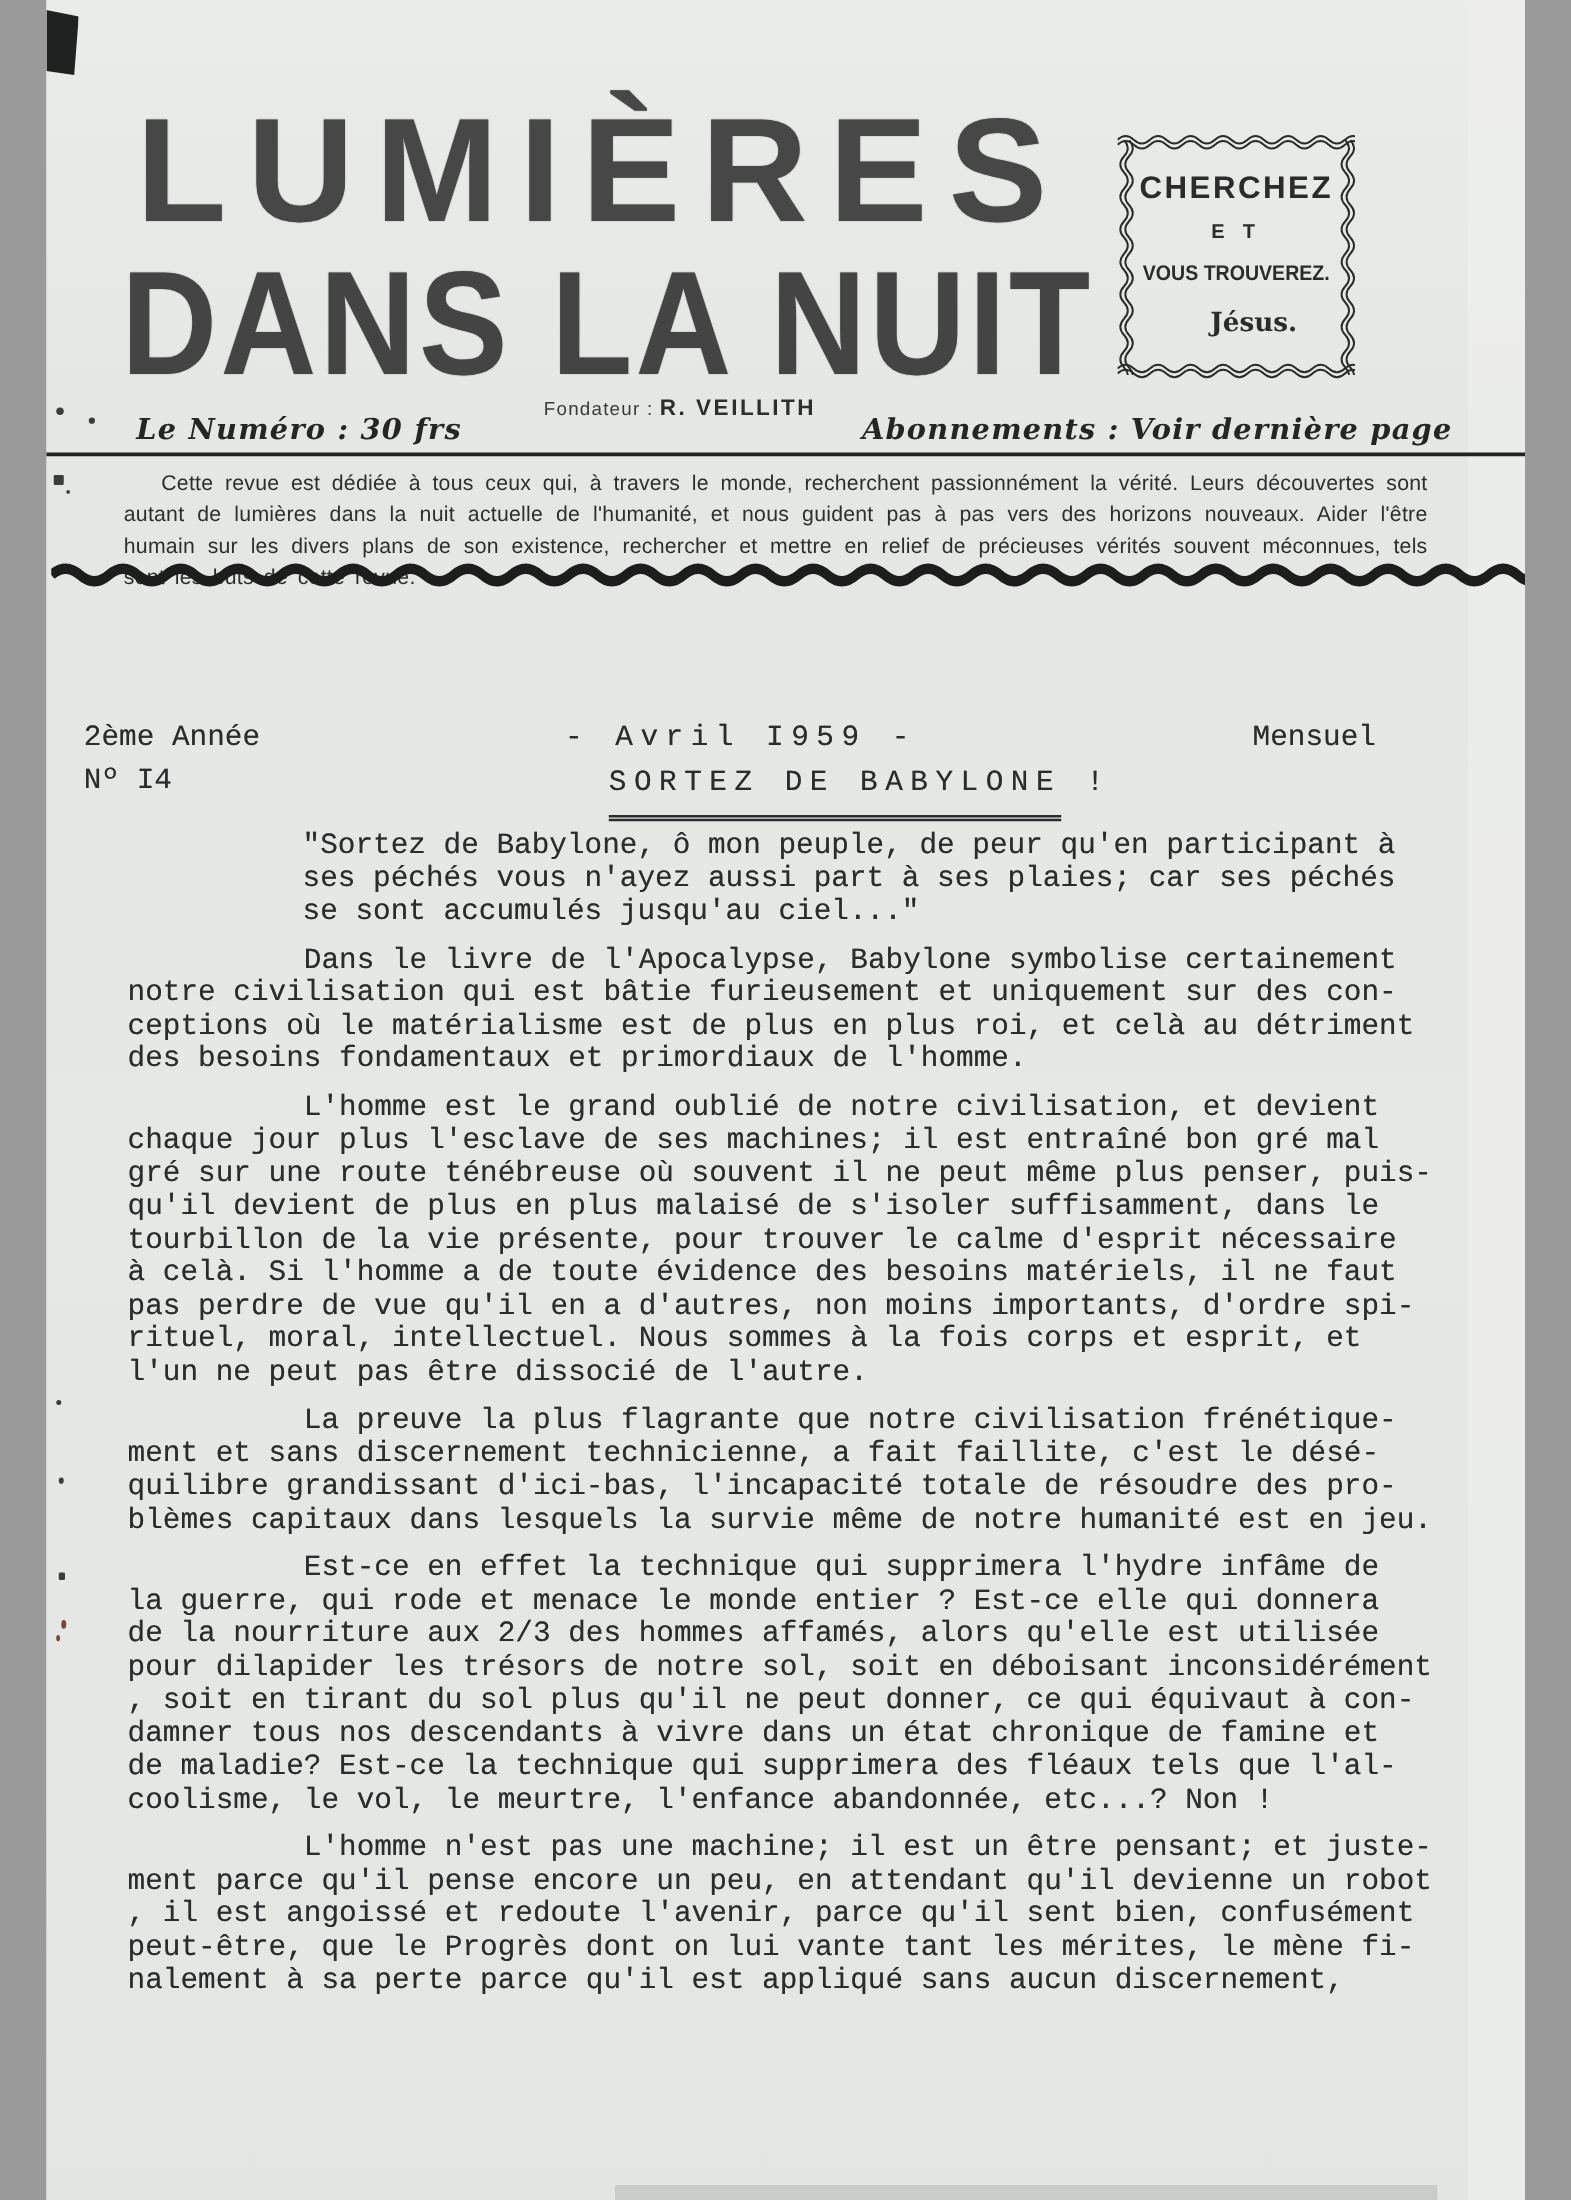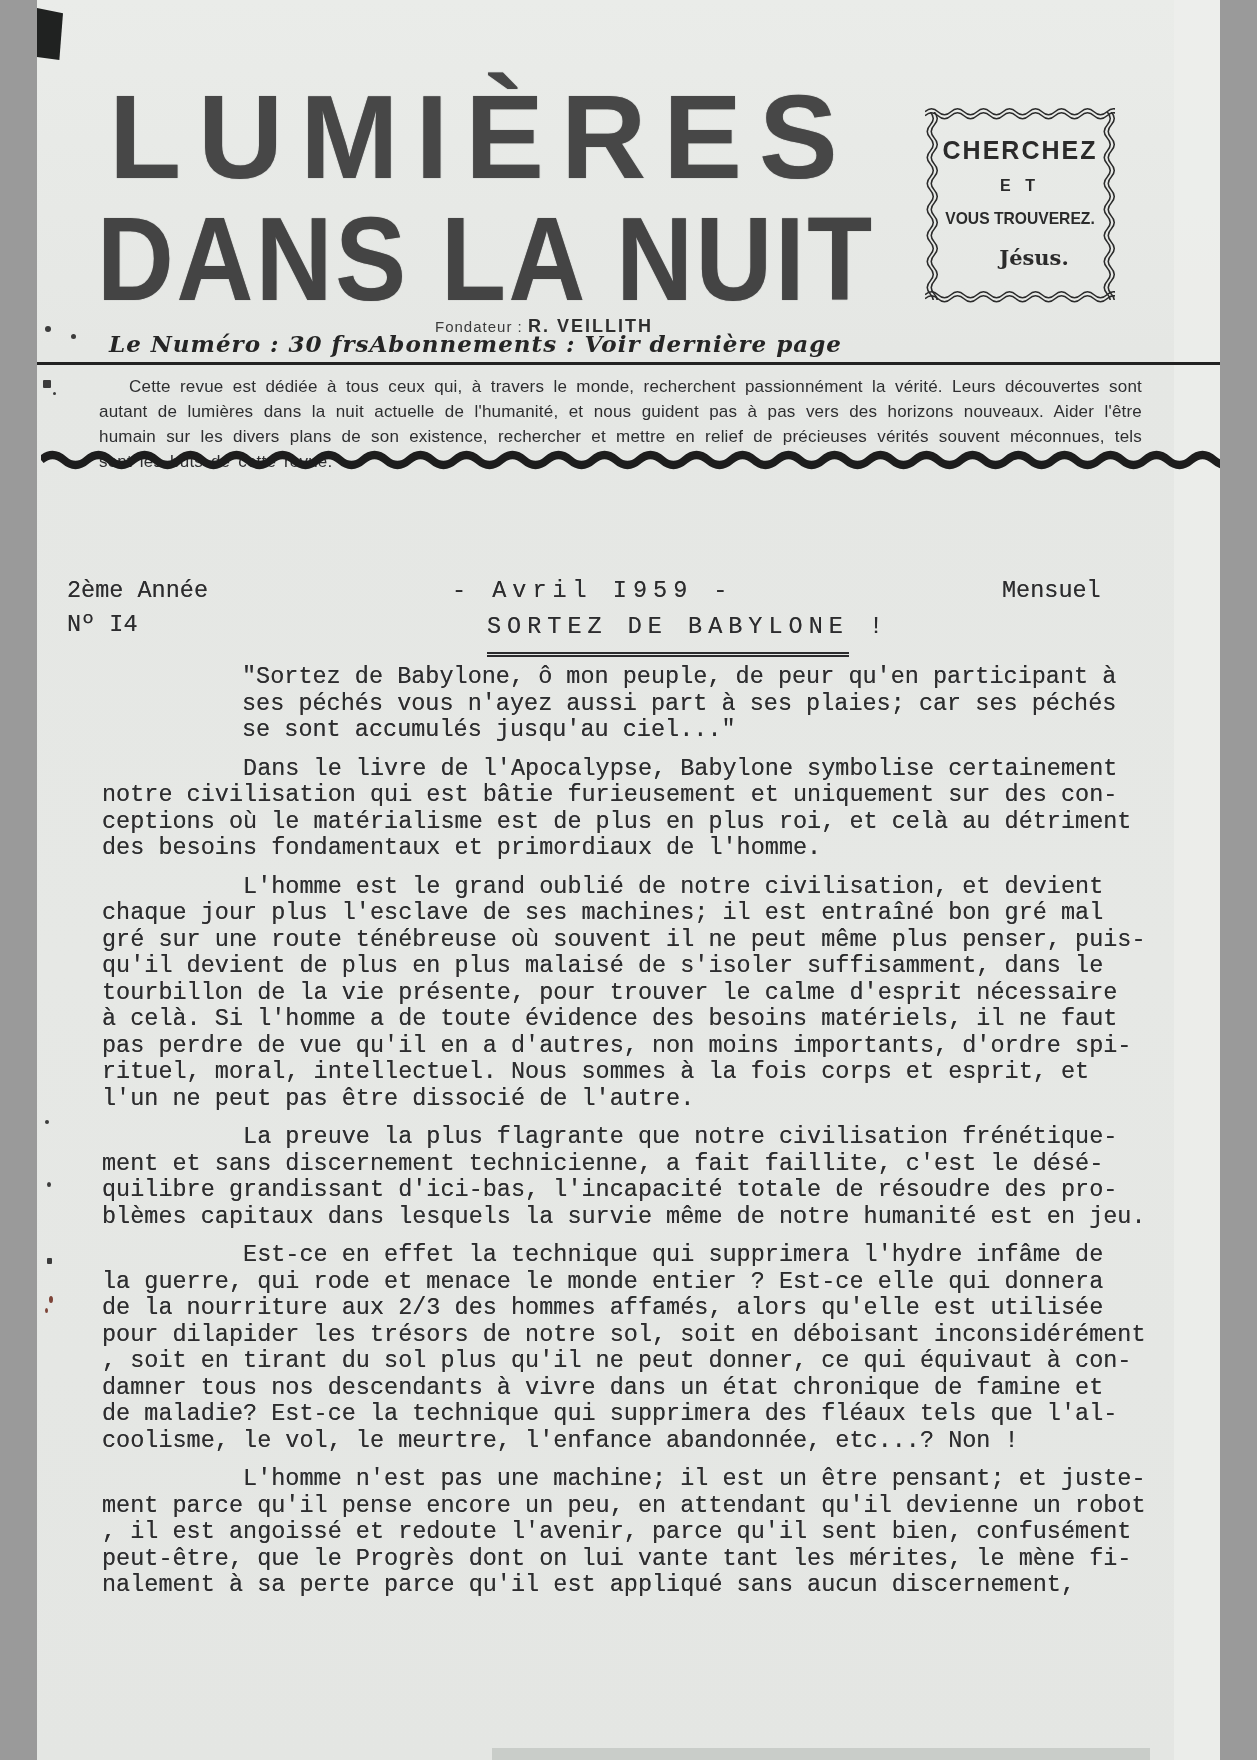--- a/index.html
+++ b/index.html
@@ -21,34 +21,34 @@
   
   .title1{position:absolute;left:72px;top:78px;font-size:118px;line-height:1;font-weight:bold;
     letter-spacing:17px;color:#474747;text-shadow:0 0 1px rgba(40,40,40,.55);white-space:nowrap;}
   .title2{position:absolute;left:60px;top:200px;font-size:118px;line-height:1;font-weight:bold;
     letter-spacing:3px;color:#444;text-shadow:0 0 1px rgba(40,40,40,.55);white-space:nowrap;
     transform:scaleX(.9);transform-origin:left;}
   .founder{position:absolute;left:398px;top:316px;font-size:15px;color:#3a3a3a;letter-spacing:1px;}
   .founder b{font-size:18px;letter-spacing:2px;color:#2e2e2e;}
 
   
-  .motto{position:absolute;left:887px;top:110px;width:192px;height:190px;color:#2b2b2b;}
+  .motto{position:absolute;left:856px;top:110px;width:192px;height:190px;color:#2b2b2b;}
   .wavy{position:absolute;line-height:0;color:#2b2b2b;}
   .w-top{left:1px;top:-3px;}
   .w-bottom{left:1px;bottom:-4px;}
   .w-left{left:15px;top:2px;transform:rotate(90deg);transform-origin:0 0;}
   .w-right{left:192px;top:2px;transform:rotate(90deg);transform-origin:0 0;}
   .motto-inner{position:absolute;left:10px;right:10px;top:26px;text-align:center;}
   .motto-l1{font-size:25px;font-weight:bold;letter-spacing:2px;}
   .motto-l2{font-size:16px;font-weight:bold;letter-spacing:5px;margin-top:12px;}
   .motto-l3{font-size:17px;font-weight:bold;letter-spacing:0;margin-top:14px;transform:scaleX(.92);}
   .motto-l4{font-family:"DejaVu Serif",serif;font-weight:bold;font-size:21px;margin-top:16px;padding-left:28px;}
 
   
-  .price-row{position:absolute;left:72px;right:58px;top:330px;display:flex;justify-content:flex-start;
+  .price-row{position:absolute;left:72px;right:58px;top:330px;display:flex;justify-content:space-between;
     font-family:"DejaVu Serif",serif;font-style:italic;font-weight:bold;font-size:23px;color:#252525;letter-spacing:1px;}
   .rule{position:absolute;left:0;top:362px;width:1212px;height:3px;background:#222;}
 
   .mission{position:absolute;left:62px;right:78px;top:374px;margin:0;
     font-size:17px;line-height:25px;color:#2e2e30;text-align:justify;text-indent:30px;
     letter-spacing:.2px;word-spacing:3px;}
 
   .divider{position:absolute;left:4px;top:450px;color:#1d1d1d;}
 
   

